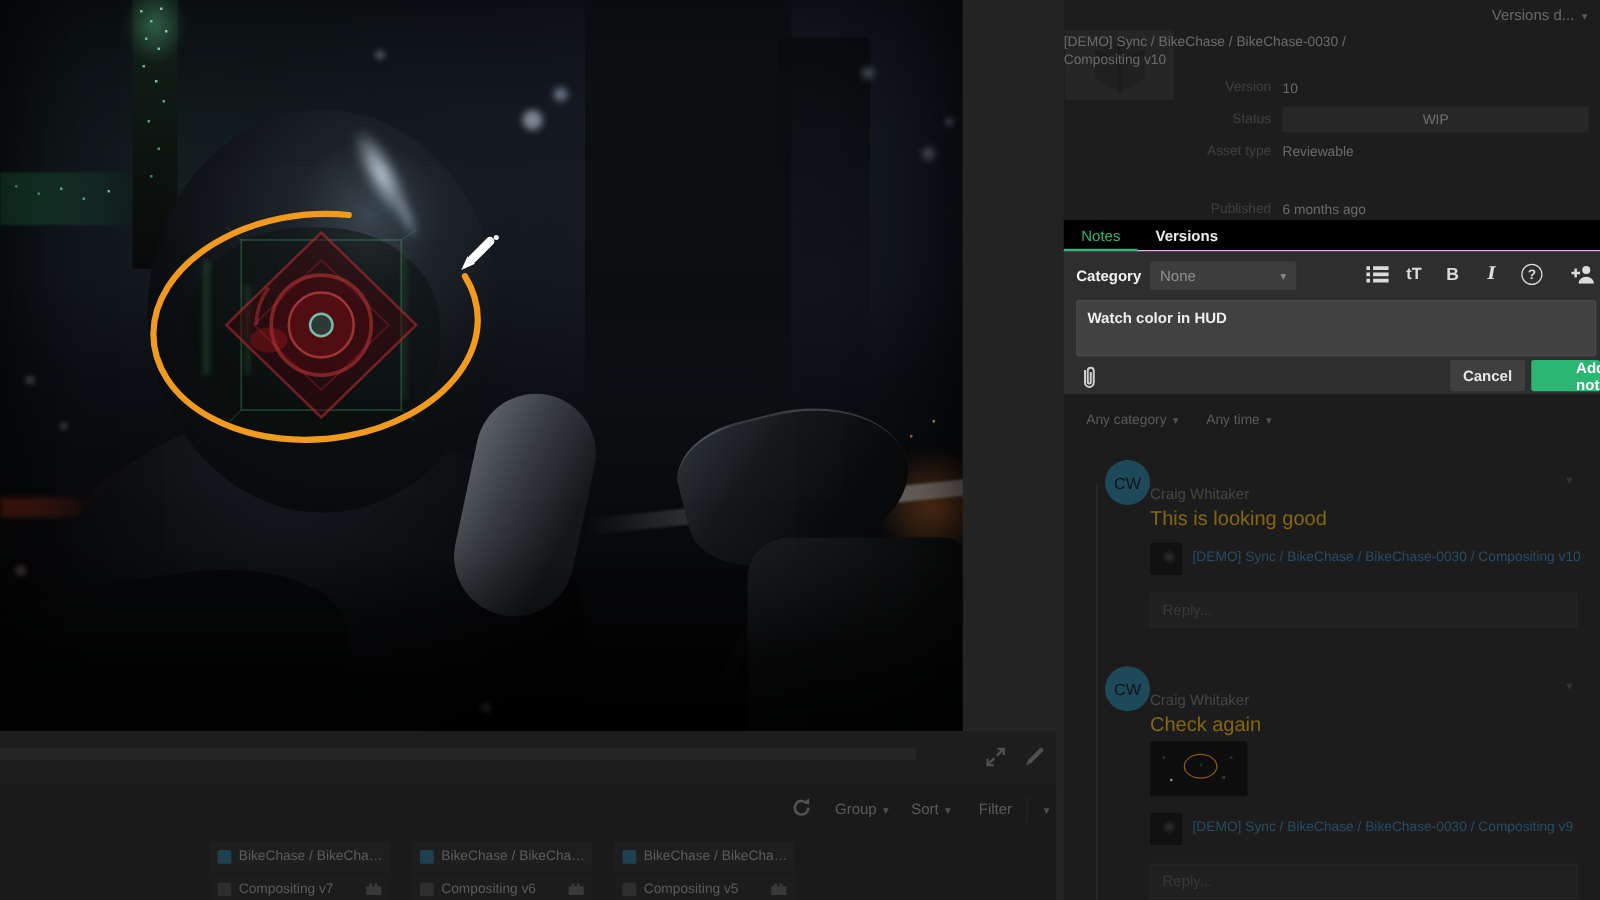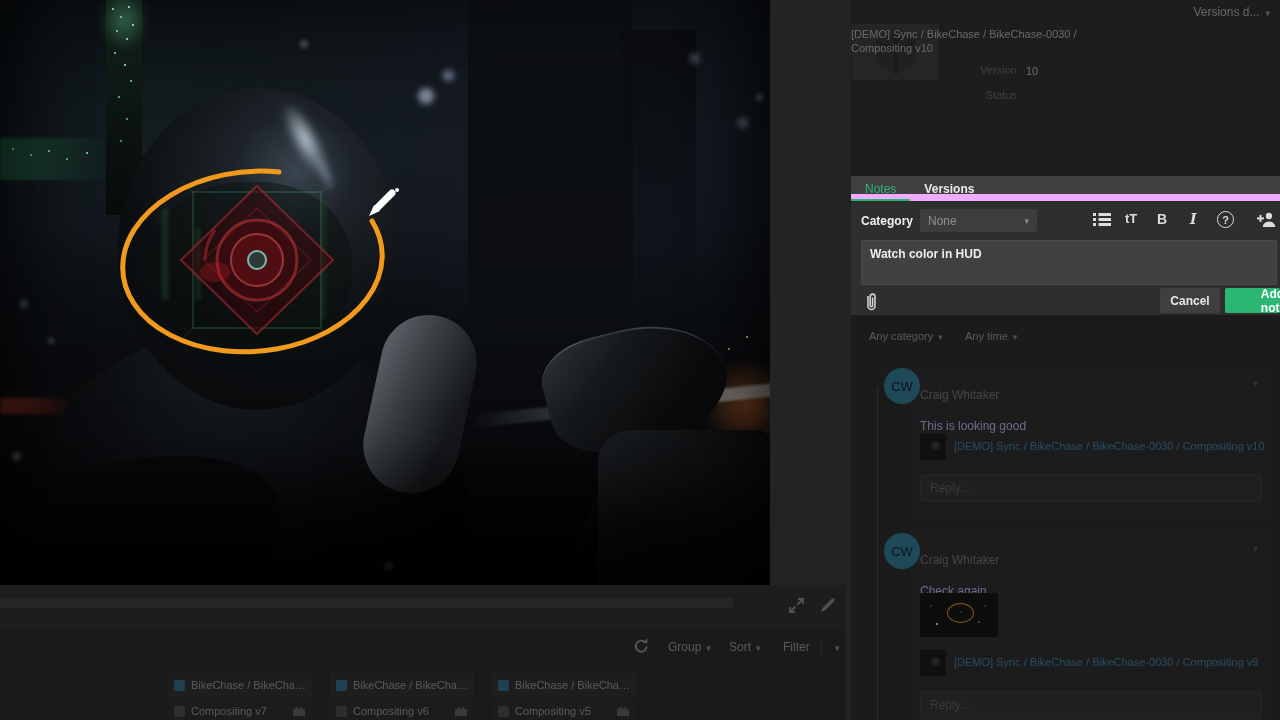--- a/index.html
+++ b/index.html
@@ -125,22 +125,22 @@
   .vi-header { position:absolute; top:5px; right:10px; font-size:12px; color:#b4b4b4; }
   .vi-header .chev { margin-left:6px; color:#9a9a9a; }
   .vi-thumb { position:absolute; left:1px; top:24px; width:87px; height:56px; background:#3a3a3a;
       display:flex; align-items:center; justify-content:center; }
   .vi-row { position:absolute; left:0; width:429px; display:flex; }
   .vi-label { width:175px; text-align:right; padding-right:9px; font-size:11px; color:#6a6a6a; flex:none; }
   .vi-value { font-size:11px; color:#b8b8b8; width:240px; line-height:14px; }
   .status-bar { width:245px; height:21px; background:#3e3e3e; color:#c2c2c2; font-size:11px;
       display:flex; align-items:center; justify-content:center; margin-top:-4px; }
 
-  .tabs { position:absolute; left:0; top:176px; width:429px; height:25px; background:#404040;
-      border-bottom:7px solid #f0abfc; display:flex; z-index:7; }
+  .tabs { position:absolute; left:0; top:176px; width:429px; height:25px; background:#000000;
+      border-bottom:1px solid #f0abfc; display:flex; z-index:7; }
   .tab { height:25px; padding:0 14px; display:flex; align-items:center; font-size:12px; }
   .tab-active { color:var(--accent-green,#2bb673); box-shadow:inset 0 -2px 0 var(--accent-green,#2bb673); }
   .tab-idle { color:#ececec; font-weight:bold; }
 
   .composer { position:absolute; left:0; top:202px; width:429px; height:113px; background:#2e2e2e; z-index:7; }
   .cat-label { position:absolute; left:10px; top:12px; font-size:12px; font-weight:bold; color:#f0f0f0; }
   .cat-dd { position:absolute; left:69px; top:7px; width:117px; height:23px; background:#3d3d3d; border-radius:2px;
       display:flex; align-items:center; padding:0 8px; }
   .cat-dd span.val { flex:1; font-size:12px; color:#909090; }
   .ct-icon { position:absolute; top:9px; color:#dcdcdc; }
@@ -159,21 +159,21 @@
 
   .feed { left:0; top:315px; width:429px; height:405px; background:#282828; overflow:hidden; }
   .filter-item { position:absolute; top:15px; font-size:11px; color:#9a9a9a; }
   .filter-item .chev { margin-left:5px; }
   .thread-line { position:absolute; left:26px; top:72px; bottom:0; width:1px; background:#31505a; }
   .avatar { position:absolute; left:9px; width:36px; height:36px; border-radius:50%; background:var(--avatar-teal,#2e7d98);
       color:#0f172a; font-size:13px; display:flex; align-items:center; justify-content:center; z-index:2;margin-left:24px; }
   .comment-card { position:absolute; left:59px; right:8px; background:#2a2a2a; border-radius:2px; }
   .cc-name { position:absolute; left:10px; top:20px; font-size:12px; color:#757575; }
   .cc-chev { position:absolute; right:14px; top:10px; color:#555; font-size:10px; }
-  .cc-body { position:absolute; left:10px; top:39px; font-size:12px; color:#c4b5fd;margin-top:12px; }
+  .cc-body { position:absolute; left:10px; top:39px; font-size:16px; color:#eab308; }
   .cc-thumb { position:absolute; width:26px; height:26px; background:#141414; border-radius:2px;
       background-image:radial-gradient(6px 6px at 60% 45%, rgba(120,130,140,.5), transparent); }
   .cc-link { position:absolute; font-size:11px; color:var(--link-blue,#3f81ad); white-space:nowrap; }
   .cc-reply { position:absolute; left:10px; right:10px; height:28px; background:#313131; border:1px solid #3a3a3a;
       border-radius:2px; }
   .cc-reply input { width:100%; height:100%; background:transparent; border:none; outline:none; padding:0 9px;
       font-size:12px; color:#9a9a9a; font-family:"Liberation Sans", sans-serif; }
   .cc-reply input::placeholder { color:#5e5e5e; }
   .attach-img { position:absolute; left:10px; top:60px; width:78px; height:44px; background:#0d0d0d; border-radius:2px; overflow:hidden; }
   .attach-img .mini-ellipse { position:absolute; left:27px; top:10px; width:27px; height:20px; border-radius:50%;
@@ -344,20 +344,29 @@
       </div>
       <div class="vi-row" style="top:27px;">
         <div class="vi-value">[DEMO] Sync / BikeChase / BikeChase-0030 / Compositing v10</div>
       </div>
       <div class="vi-row" style="top:64px;">
         <div class="vi-label">Version</div>
         <div class="vi-value">10</div>
       </div>
       <div class="vi-row" style="top:89px;">
         <div class="vi-label">Status</div>
+        <div class="status-bar">WIP</div>
+      </div>
+      <div class="vi-row" style="top:115px;">
+        <div class="vi-label">Asset type</div>
+        <div class="vi-value">Reviewable</div>
+      </div>
+      <div class="vi-row" style="top:161px;">
+        <div class="vi-label">Published</div>
+        <div class="vi-value">6 months ago</div>
       </div>
     </div>
 
     <div class="tabs">
       <div class="tab tab-active">Notes</div>
       <div class="tab tab-idle">Versions</div>
     </div>
 
     <div class="composer">
       <div class="cat-label">Category</div>

